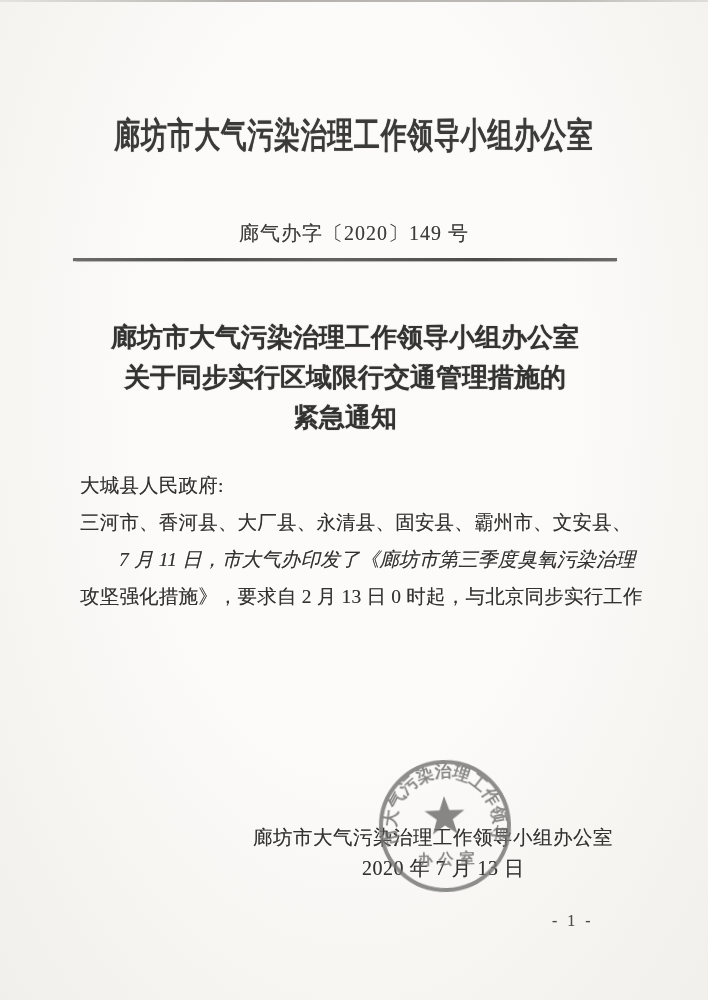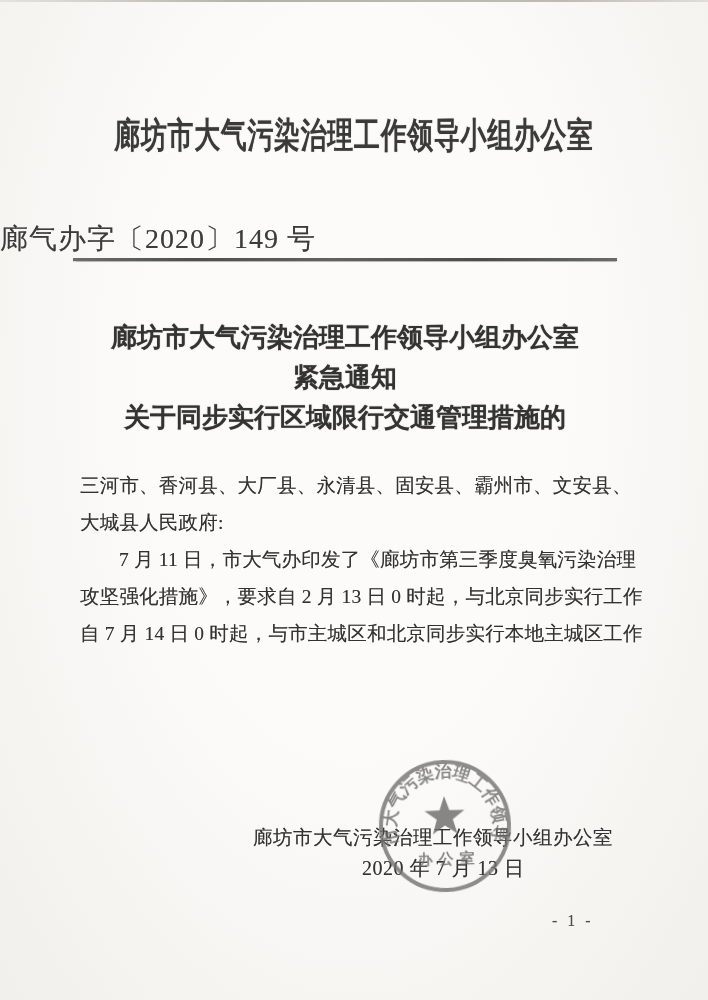--- a/index.html
+++ b/index.html
@@ -24,42 +24,42 @@
     text-align:center;white-space:nowrap;
   }
   .org-head .inner{
     display:inline-block;
     font-size:35px;font-weight:700;letter-spacing:1px;color:#3a3a38;
     transform:scaleX(.74);transform-origin:50% 50%;
     text-shadow:0 0 1px rgba(70,70,70,.55);
   }
   .doc-number{
     position:absolute;top:220px;left:0;width:708px;
-    text-align:left;font-size:28px;color:#3c3c3a;letter-spacing:1px;
+    text-align:center;font-size:20px;color:#3c3c3a;letter-spacing:1px;
     text-shadow:0 0 .5px rgba(70,70,70,.5);
   }
   .divider{
     position:absolute;top:258px;left:73px;width:544px;height:3px;
     background:linear-gradient(90deg,#6d6d6b,#4e4e4c 22%,#626260 48%,#4b4b49 75%,#6a6a68);
     box-shadow:0 .5px 1px rgba(90,90,90,.4);
   }
   .doc-title{
     position:absolute;top:318px;left:73px;width:544px;
     text-align:center;font-weight:700;font-size:26px;line-height:40px;
     color:#333331;letter-spacing:0;
     text-shadow:0 0 1px rgba(60,60,60,.6);
   }
   .body-text{
     position:absolute;top:467px;left:80px;width:540px;
     font-size:19.5px;line-height:37px;color:#333230;
     text-shadow:0 0 .6px rgba(70,70,70,.55);
     letter-spacing:.2px;
   }
   .body-text .line{white-space:nowrap;}
-  .body-text .line.indent{padding-left:39px;}
+  .body-text .line.indent{padding-left:39px;font-style:italic;}
   .signature{
     position:absolute;top:824px;right:95px;
     font-size:19.5px;color:#333230;letter-spacing:.5px;white-space:nowrap;
     text-shadow:0 0 .6px rgba(70,70,70,.55);
   }
   .sign-date{
     position:absolute;top:855px;left:362px;
     font-size:20px;color:#333230;letter-spacing:.5px;white-space:nowrap;
     text-shadow:0 0 .6px rgba(70,70,70,.55);
   }
@@ -84,30 +84,29 @@
   <div class="org-head">
     <span class="inner">廊坊市大气污染治理工作领导小组办公室</span>
   </div>
 
   <div class="doc-number">廊气办字〔2020〕149 号</div>
 
   <div class="divider"></div>
 
   <div class="doc-title">
     <div class="t-line">廊坊市大气污染治理工作领导小组办公室</div>
+    <div class="t-line">关于同步实行区域限行交通管理措施的</div>
     <div class="t-line">紧急通知</div>
-    <div class="t-line">关于同步实行区域限行交通管理措施的</div>
   </div>
 
   <div class="body-text">
+    <div class="line">大城县人民政府:</div>
     <div class="line">三河市、香河县、大厂县、永清县、固安县、霸州市、文安县、</div>
-    <div class="line">大城县人民政府:</div>
     <div class="line indent">7 月 11 日，市大气办印发了《廊坊市第三季度臭氧污染治理</div>
     <div class="line">攻坚强化措施》，要求自 2 月 13 日 0 时起，与北京同步实行工作</div>
-    <div class="line">自 7 月 14 日 0 时起，与市主城区和北京同步实行本地主城区工作</div>
   </div>
 
   <div class="signature">廊坊市大气污染治理工作领导小组办公室</div>
 
   <div class="sign-date">2020 年 7 月 13 日</div>
 
   <svg class="seal" viewBox="-71 -71 142 142" xmlns="http://www.w3.org/2000/svg">
     <g>
       <circle cx="0" cy="0" r="64" fill="none" stroke="#757573" stroke-width="4"></circle>
       <path id="sealArc" d="M -44.4 20.7 A 49 49 0 1 1 44.4 20.7" fill="none"></path>

